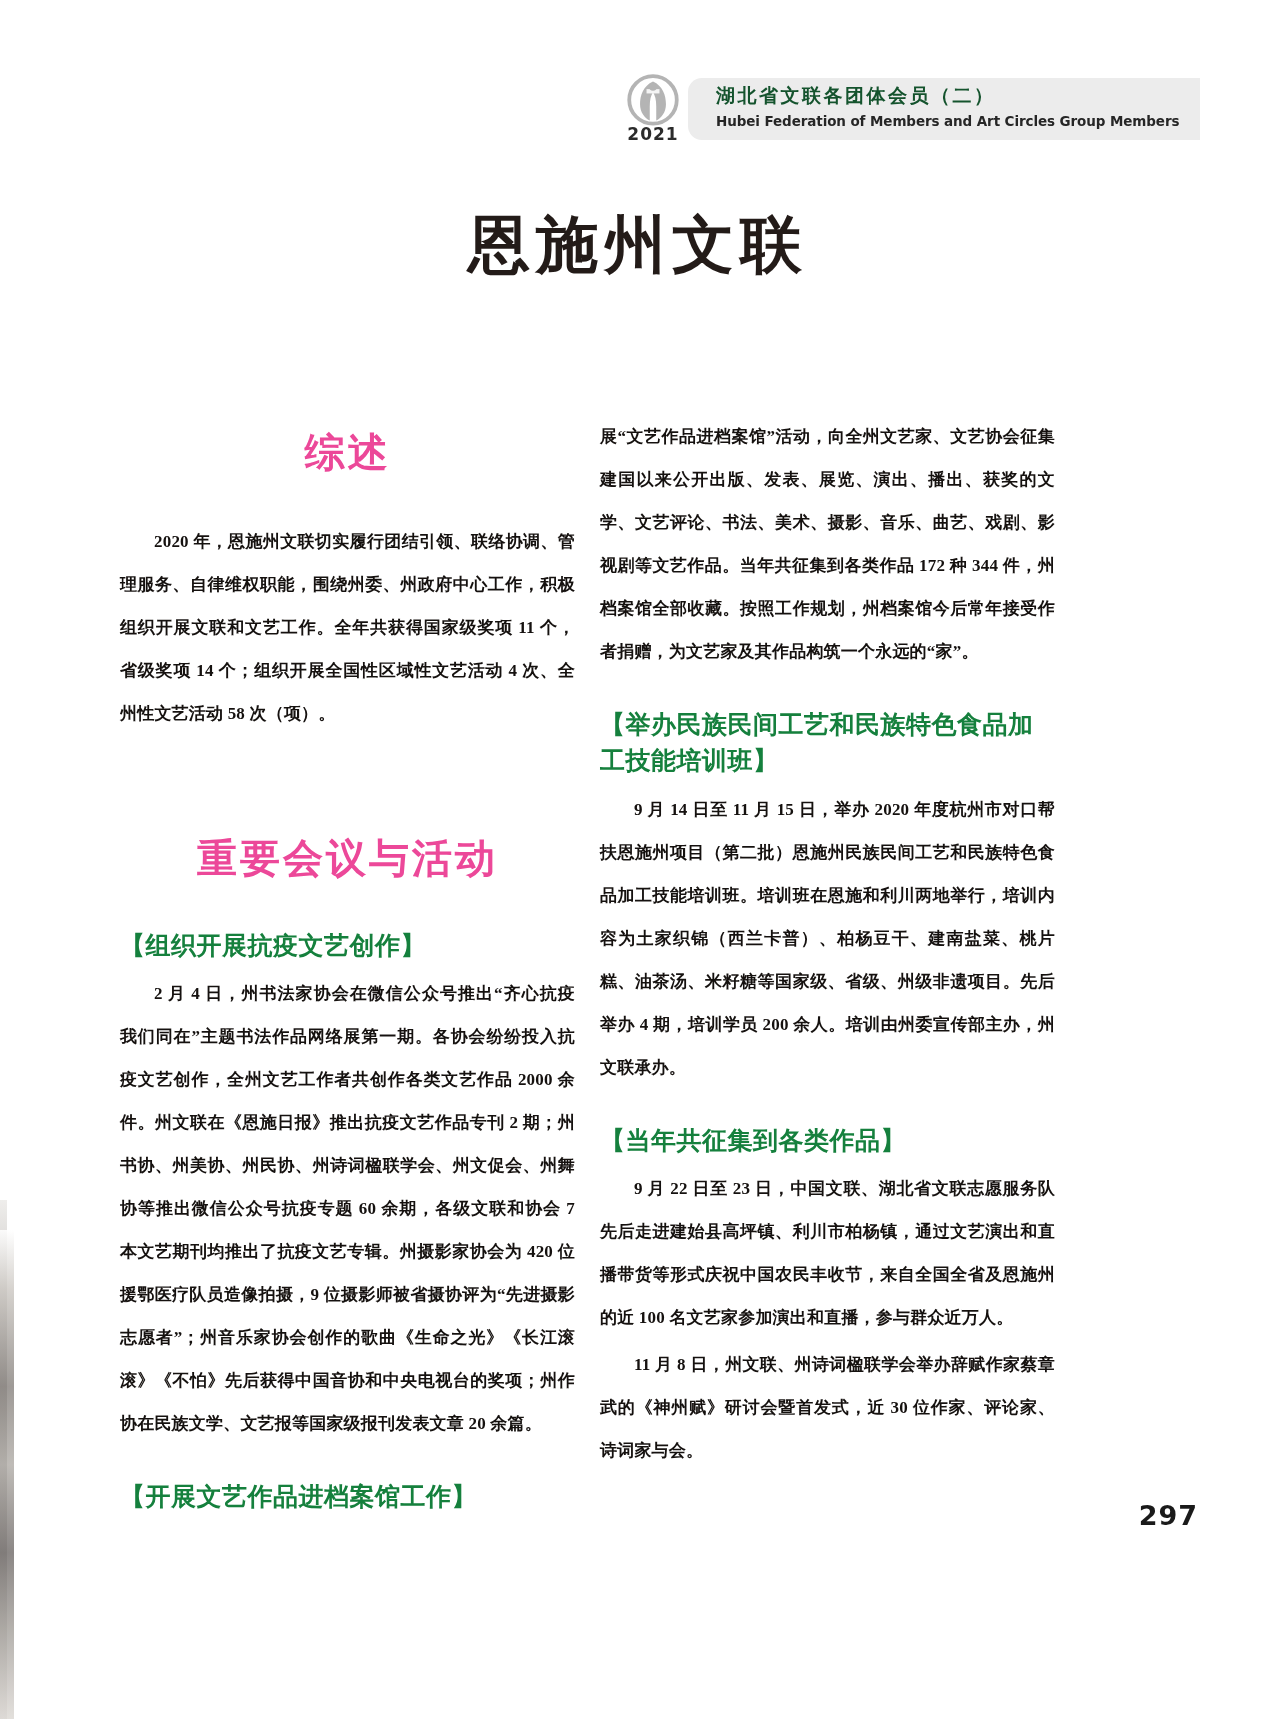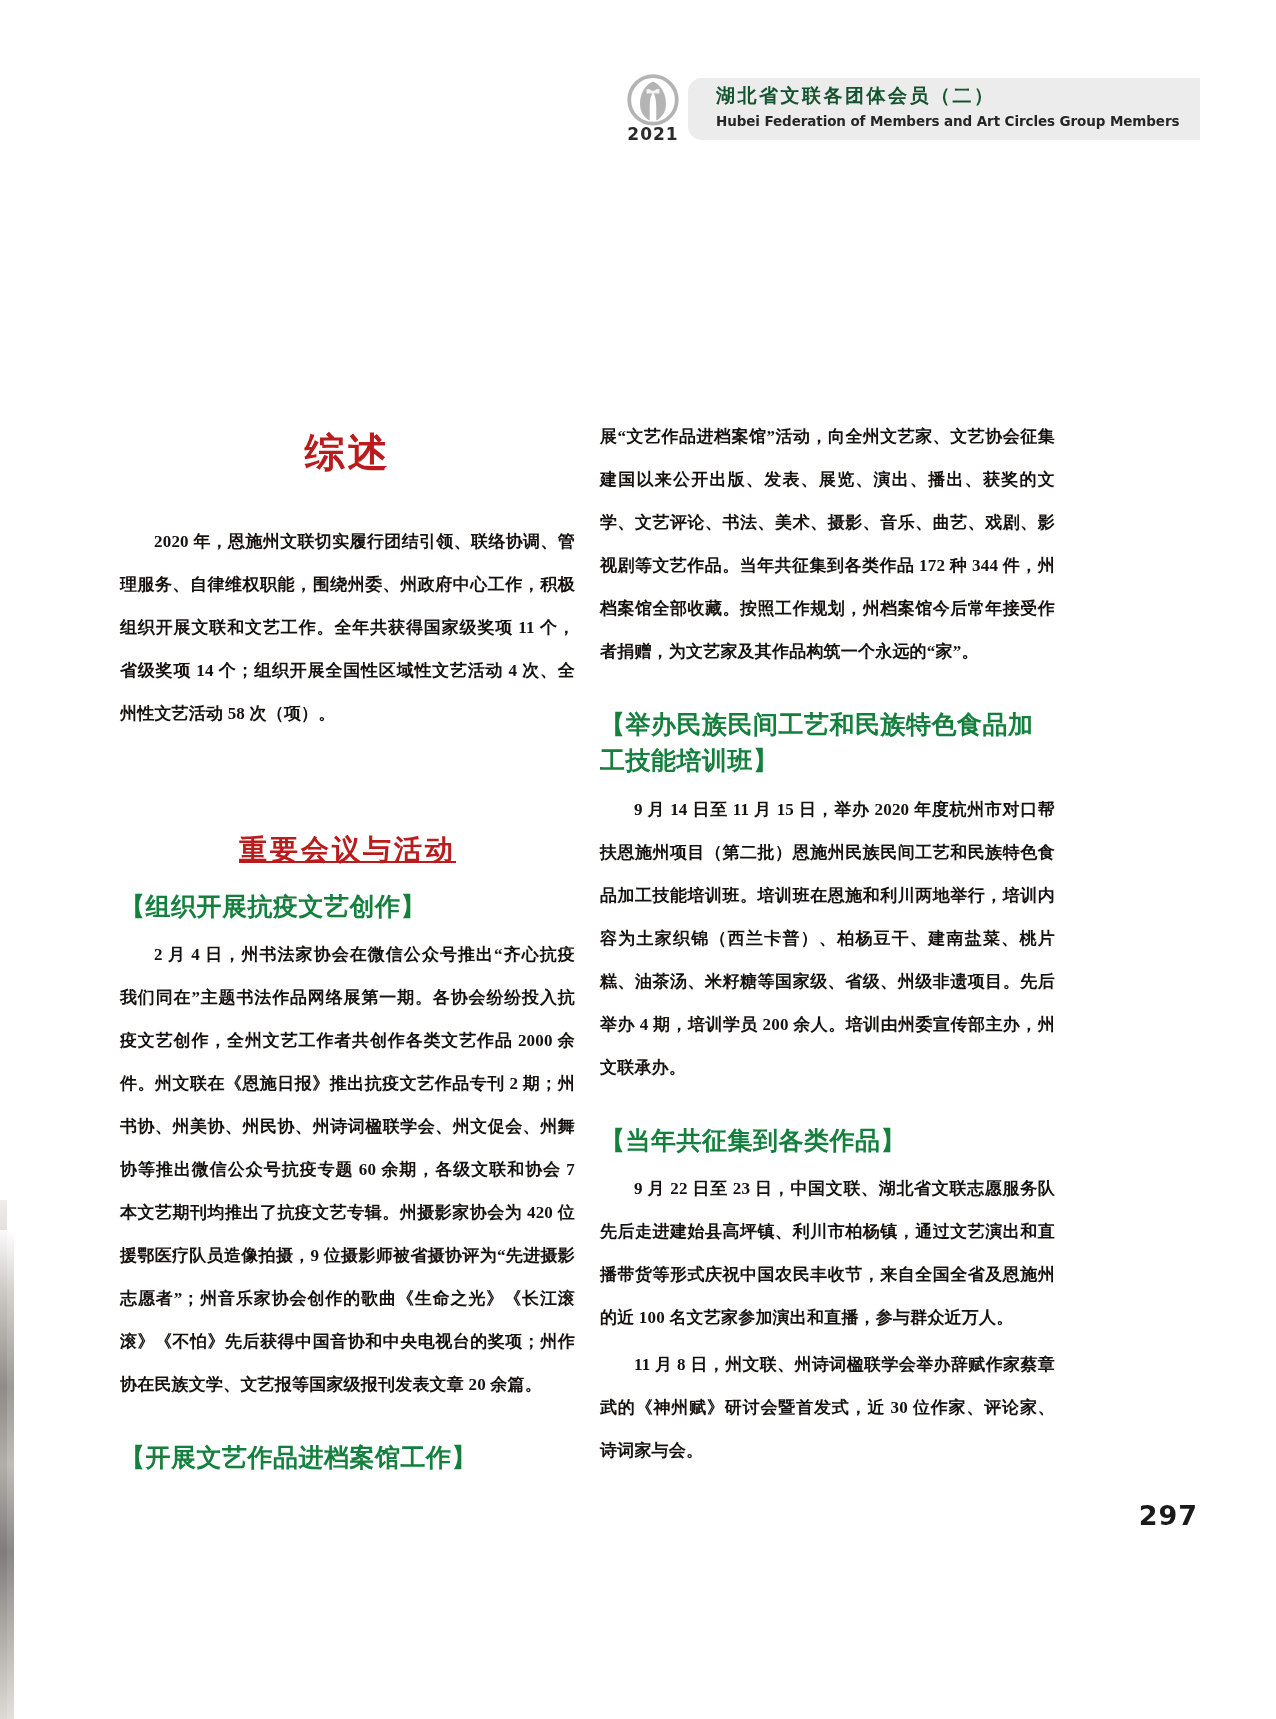--- a/index.html
+++ b/index.html
@@ -125,31 +125,30 @@
     width: 455px;
   }
   .col-left  { left: 120px; }
   .col-right { left: 600px; }
 
   
   .h-major {
     text-align: center;
     font-family: "DejaVu Sans", "Liberation Sans", sans-serif;
     font-weight: 700;
-    color: #b91c1c;
+    color: #ec4899;
     letter-spacing: 3px;
   }
   .h-major.overview {
     font-size: 40px;
     margin: 10px 0 40px 0;
   }
   .h-major.meetings {
-    font-size: 28px;
-    margin: 96px 0 20px 0;
-    text-decoration: underline;
+    font-size: 40px;
+    margin: 96px 0 42px 0;
   }
   .h-bracket {
     font-family: "DejaVu Sans", "Liberation Sans", sans-serif;
     font-weight: 700;
     font-size: 25px;
     color: #15803d;
     letter-spacing: 0.5px;
     margin: 34px 0 8px 0;
     line-height: 1.45;
   }
@@ -200,20 +199,21 @@
         <path d="M38 28 L62 28 L62 36 L38 36 Z" fill="#ffffff" opacity=".85"></path>
         <circle cx="50" cy="24" r="7" fill="#b4b4b4"></circle>
       </svg>
       <div class="logo-year">2021</div>
     </div>
 
     <div class="header-cn">湖北省文联各团体会员（二）</div>
     <div class="header-en">Hubei Federation of Members and Art Circles Group Members</div>
   </div>
 
+  <div class="page-title">恩施州文联</div>
 
   <div class="col col-left">
 
     <div class="h-major overview">综述</div>
 
     <p class="body">2020 年，恩施州文联切实履行团结引领、联络协调、管理服务、自律维权职能，围绕州委、州政府中心工作，积极组织开展文联和文艺工作。全年共获得国家级奖项 11 个，省级奖项 14 个；组织开展全国性区域性文艺活动 4 次、全州性文艺活动 58 次（项）。</p>
 
     <div class="h-major meetings">重要会议与活动</div>
 
     <div class="h-bracket first">【组织开展抗疫文艺创作】</div>

